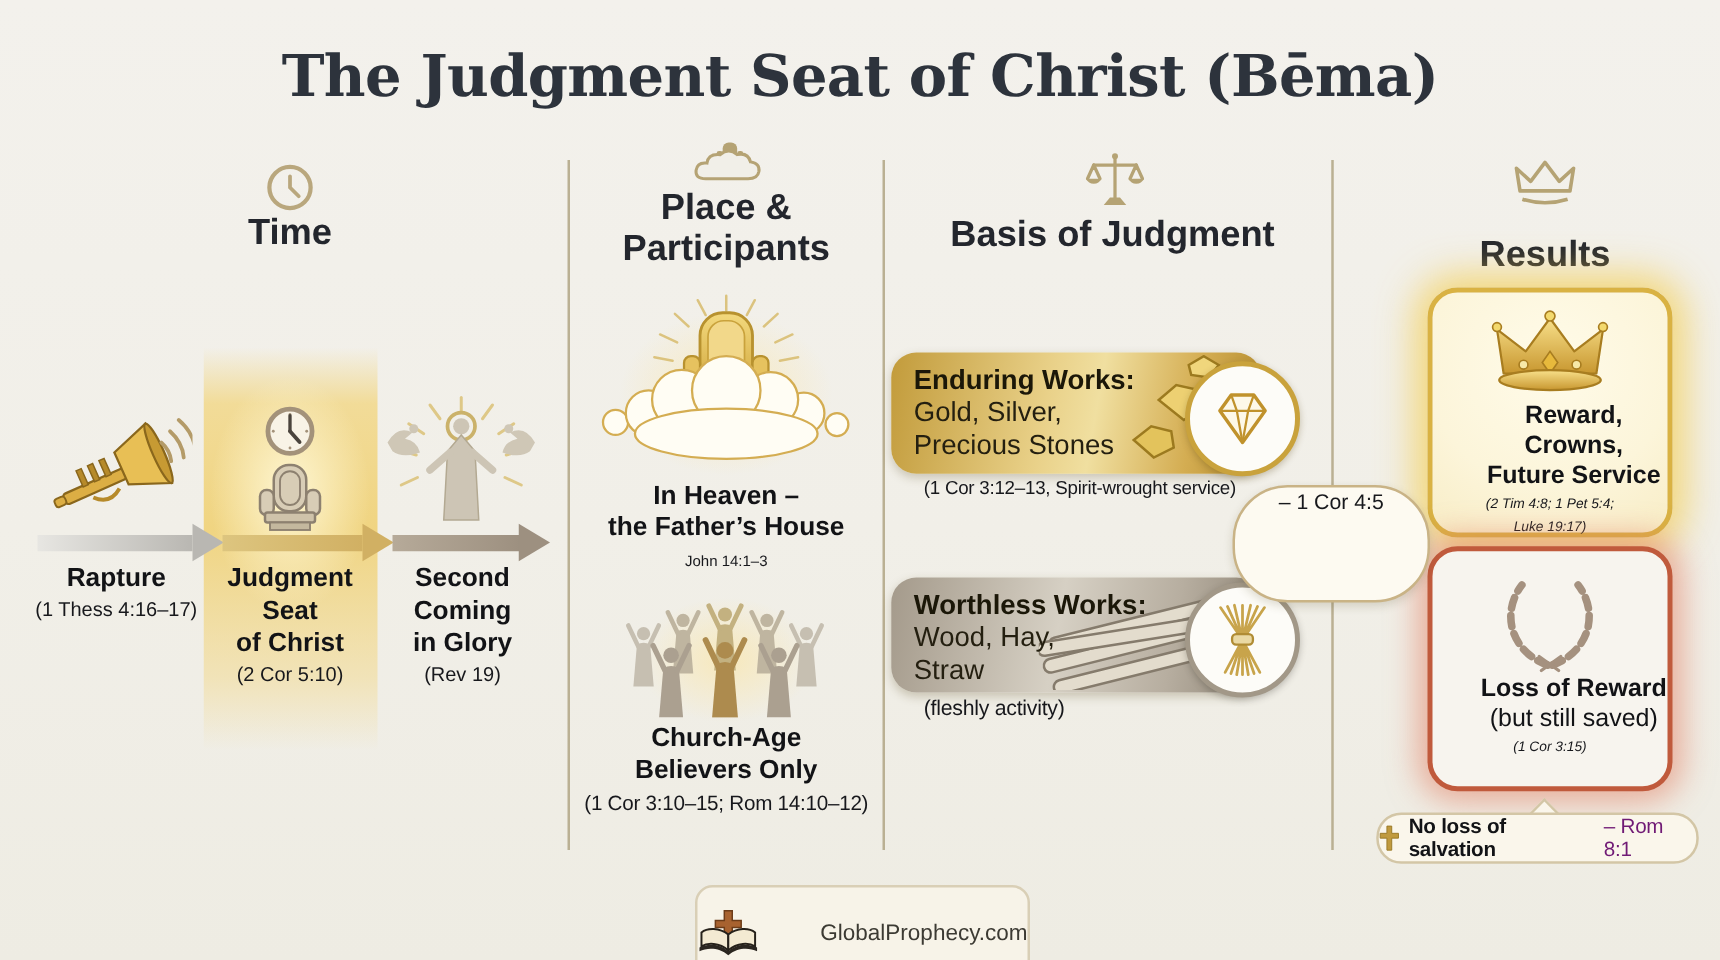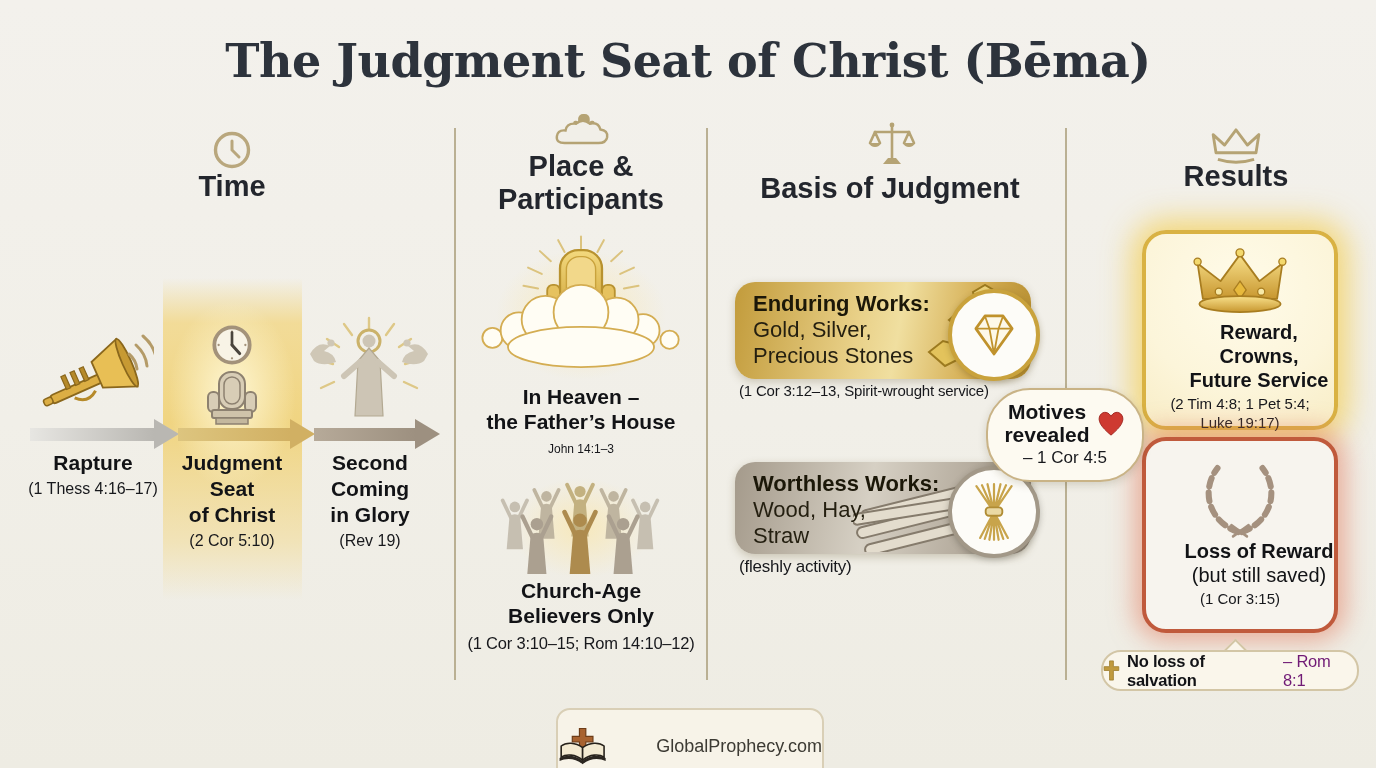--- a/index.html
+++ b/index.html
@@ -30,21 +30,21 @@
   .head.h3{left:415px;border-left:25px solid #9d9080;}
   .ev{position:absolute;text-align:center;}
   .ev .line{display:block;font-weight:700;font-size:21px;line-height:26px;color:#121316;}
   .ev .ref{display:block;font-size:16px;line-height:20px;margin-top:3px;color:#17181c;}
   
   .big-label{position:absolute;text-align:center;}
   .big-label .line{display:block;font-weight:700;font-size:21px;line-height:25px;color:#121316;}
   .big-label .ref{display:block;font-size:12px;line-height:21px;margin-top:5px;font-weight:400;color:#17181c;}
   .soft-glow{position:absolute;background:radial-gradient(closest-side,rgba(250,230,170,.7),rgba(250,230,170,0));}
   
-  .card{position:absolute;left:735px;width:296px;border-radius:20px;overflow:hidden;box-shadow:0 3px 8px rgba(90,75,30,.25);}
+  .card{position:absolute;left:713px;width:296px;border-radius:20px;overflow:hidden;box-shadow:0 3px 8px rgba(90,75,30,.25);}
   .card.gold{top:282px;height:97px;background:linear-gradient(100deg,#c29b3b 0%,#e9d189 42%,#f0dfa0 55%,#d4ad52 80%,#b28a2c 100%);}
   .card.gray{top:462px;height:92px;background:linear-gradient(100deg,#a49a8b 0%,#d6d0c4 45%,#b7aea0 75%,#8e8475 100%);}
   .card .txt{position:absolute;left:18px;top:9px;}
   .card .ttl{display:block;font-weight:700;font-size:22px;line-height:26px;color:#1b1708;}
   .card .ln{display:block;font-size:22px;line-height:26px;color:#241f10;}
   .badge{position:absolute;left:948px;width:84px;height:84px;border-radius:50%;background:#fdfcf8;
     display:flex;align-items:center;justify-content:center;z-index:3;}
   .badge.bgold{top:289px;border:4px solid #c9a23c;box-shadow:0 2px 6px rgba(90,70,20,.3);}
   .badge.bgray{top:466px;border:4px solid #a29888;box-shadow:0 2px 6px rgba(60,55,45,.3);}
   .card-ref{position:absolute;font-size:15px;letter-spacing:-0.2px;color:#17181c;}
@@ -56,21 +56,21 @@
   .callout .mref{display:block;text-align:center;font-size:17px;margin-top:2px;color:#17181c;}
   
   .rcard{position:absolute;left:1142px;width:188px;border-radius:24px;text-align:center;z-index:2;}
   .rcard.reward{top:230px;height:192px;border:4px solid #d9b243;
     background:radial-gradient(circle at 50% 30%,#fffbe9,#fcf5da 60%,#f8edc6);
     box-shadow:0 0 30px 10px rgba(243,205,82,.75);}
   .rcard.loss{top:437px;height:188px;border:4px solid #c05a3c;background:#f7f4ee;
     box-shadow:0 0 24px 8px rgba(226,122,92,.55);}
   .rcard .line{display:block;font-weight:700;font-size:20px;line-height:24px;color:#121316;padding-left:38px;}
   .rcard .line.norm{font-weight:400;font-size:20px;}
-  .rcard .ref{display:block;font-size:15px;line-height:19px;color:#17181c;margin-top:2px;}
+  .rcard .ref{display:block;font-size:11px;line-height:19px;color:#17181c;margin-top:2px;font-style:italic;}
   .notch{position:absolute;left:1227px;top:642px;width:15px;height:15px;background:#faf6eb;
     border-left:2px solid #d3c6a6;border-top:2px solid #d3c6a6;transform:rotate(45deg);z-index:4;}
   .pill{position:absolute;left:1101px;top:650px;width:254px;height:37px;border-radius:20px;
     background:#faf6eb;border:2px solid #d3c6a6;display:flex;align-items:center;justify-content:center;z-index:5;}
   .pill .bold{font-weight:700;font-size:16.5px;letter-spacing:-0.2px;color:#121316;margin-left:7px;}
   .pill .ref{font-size:16.5px;letter-spacing:-0.2px;color:#701a75;margin-left:5px;}
   
   .footer{position:absolute;left:556px;top:708px;width:264px;height:72px;border-radius:14px;
     background:#f7f3e8;border:2px solid #d9cfb6;display:flex;align-items:center;justify-content:center;gap:8px;}
   .footer .brand{font-size:18px;color:#3c3a33;margin-left:41px;}
@@ -335,39 +335,30 @@
       <g stroke="#c8a44b" stroke-width="2.4" stroke-linecap="round" fill="none">
         <path d="M27 32 L8 4 M27 32 L14 3 M27 32 L20 2 M27 32 L27 2 M27 32 L34 2 M27 32 L40 3 M27 32 L46 4"></path>
         <path d="M27 32 L12 60 M27 32 L17 61 M27 32 L22 62 M27 32 L27 62 M27 32 L32 62 M27 32 L37 61 M27 32 L42 60"></path>
       </g>
       <rect x="18" y="27" width="18" height="9" rx="3.5" fill="#ead9a4" stroke="#b08c34" stroke-width="2"></rect>
     </svg>
   </div>
   <div class="card-ref" style="left:739px;top:557px;font-size:17px">(fleshly activity)</div>
 
   <div class="callout">
-    <div class="row">
-      <div class="mlines">
-        <span class="mline">Motives</span>
-        <span class="mline">revealed</span>
-      </div>
-      <svg width="30" height="28" viewBox="0 0 32 30" style="margin-left:6px">
-        <path d="M16 28 C5 19 1 12 4.5 6.5 C8 1.5 14 3.5 16 8 C18 3.5 24 1.5 27.5 6.5 C31 12 27 19 16 28 Z" fill="#ce3a31" stroke="#9e241e" stroke-width="1"></path>
-      </svg>
-    </div>
     <span class="mref">– 1 Cor 4:5</span>
   </div>
 
   <div class="abs" style="left:1208px;top:127px">
     <svg width="56" height="40" viewBox="0 0 56 42">
       <path d="M7 27 L4 8 L16 19 L28 3 L40 19 L52 8 L49 27 Z" fill="none" stroke="#b5a374" stroke-width="3" stroke-linejoin="round"></path>
       <path d="M9 34 Q28 40 47 34" fill="none" stroke="#b5a374" stroke-width="3"></path>
     </svg>
   </div>
-  <div class="col-hdr" style="left:1136px;top:160px;width:200px">Results</div>
+  <div class="col-hdr" style="left:1136px;top:188px;width:200px">Results</div>
 
   <div class="rcard reward">
     <svg width="106" height="72" viewBox="0 0 120 78" style="margin:12px auto 2px">
       <defs>
         <linearGradient id="gcg" x1="0" y1="0" x2="0" y2="1">
           <stop offset="0" stop-color="#f8e08a"></stop>
             <stop offset="1" stop-color="#c89730"></stop>
         </linearGradient>
       </defs>
       <path d="M18 58 L12 18 L38 38 L60 8 L82 38 L108 18 L102 58 Z" fill="url(#gcg)" stroke="#a87d20" stroke-width="2" stroke-linejoin="round"></path>

